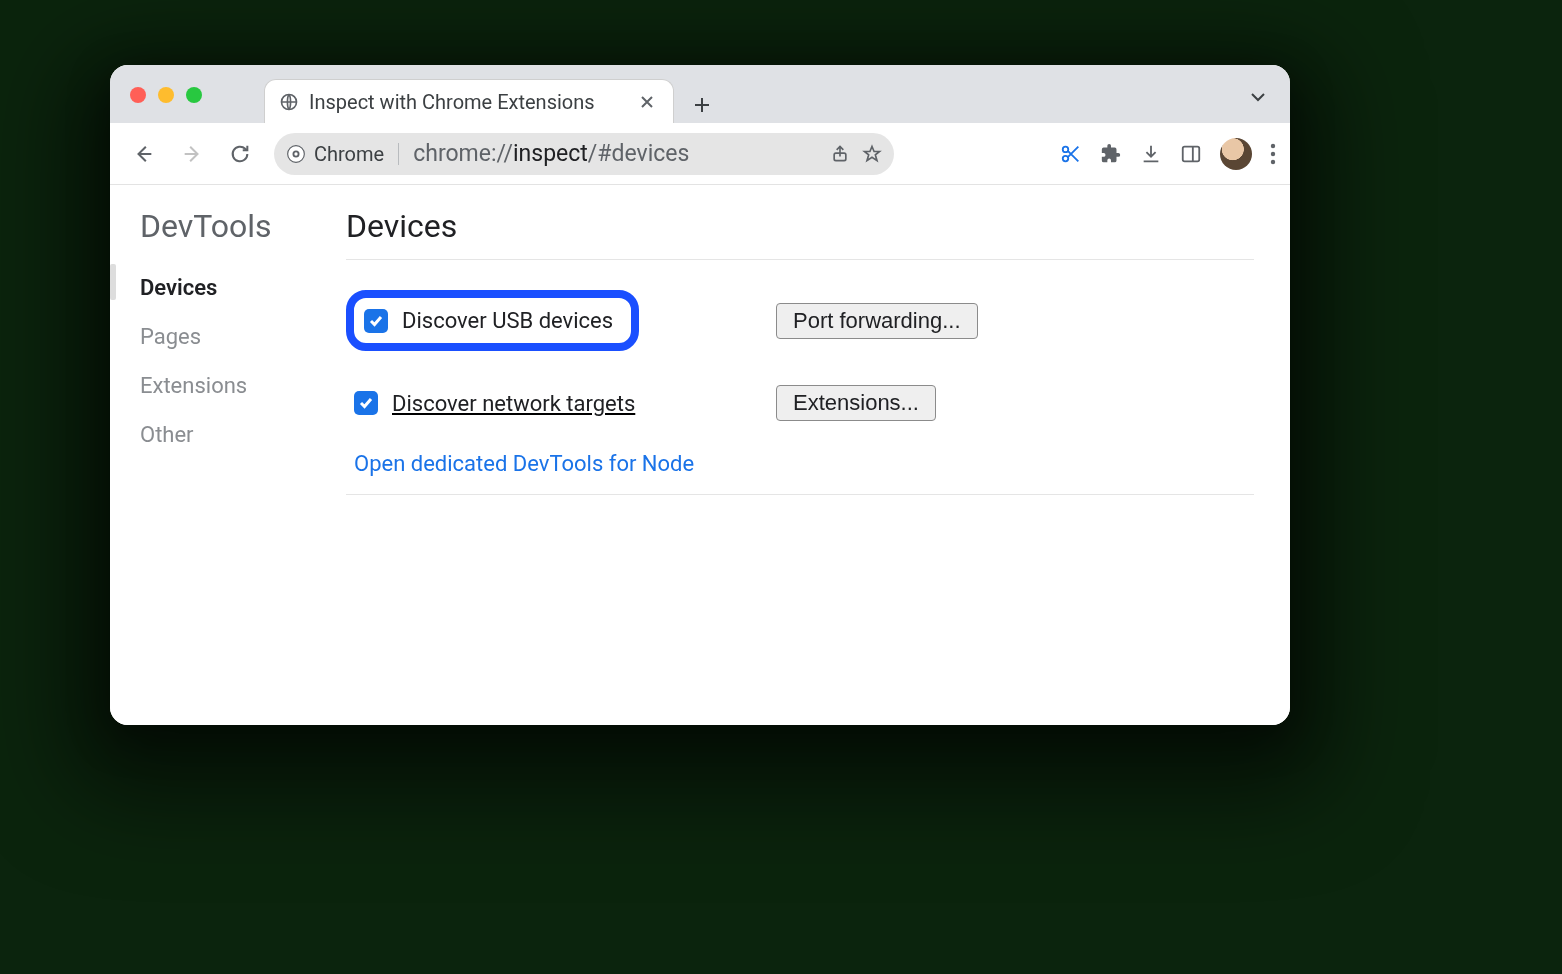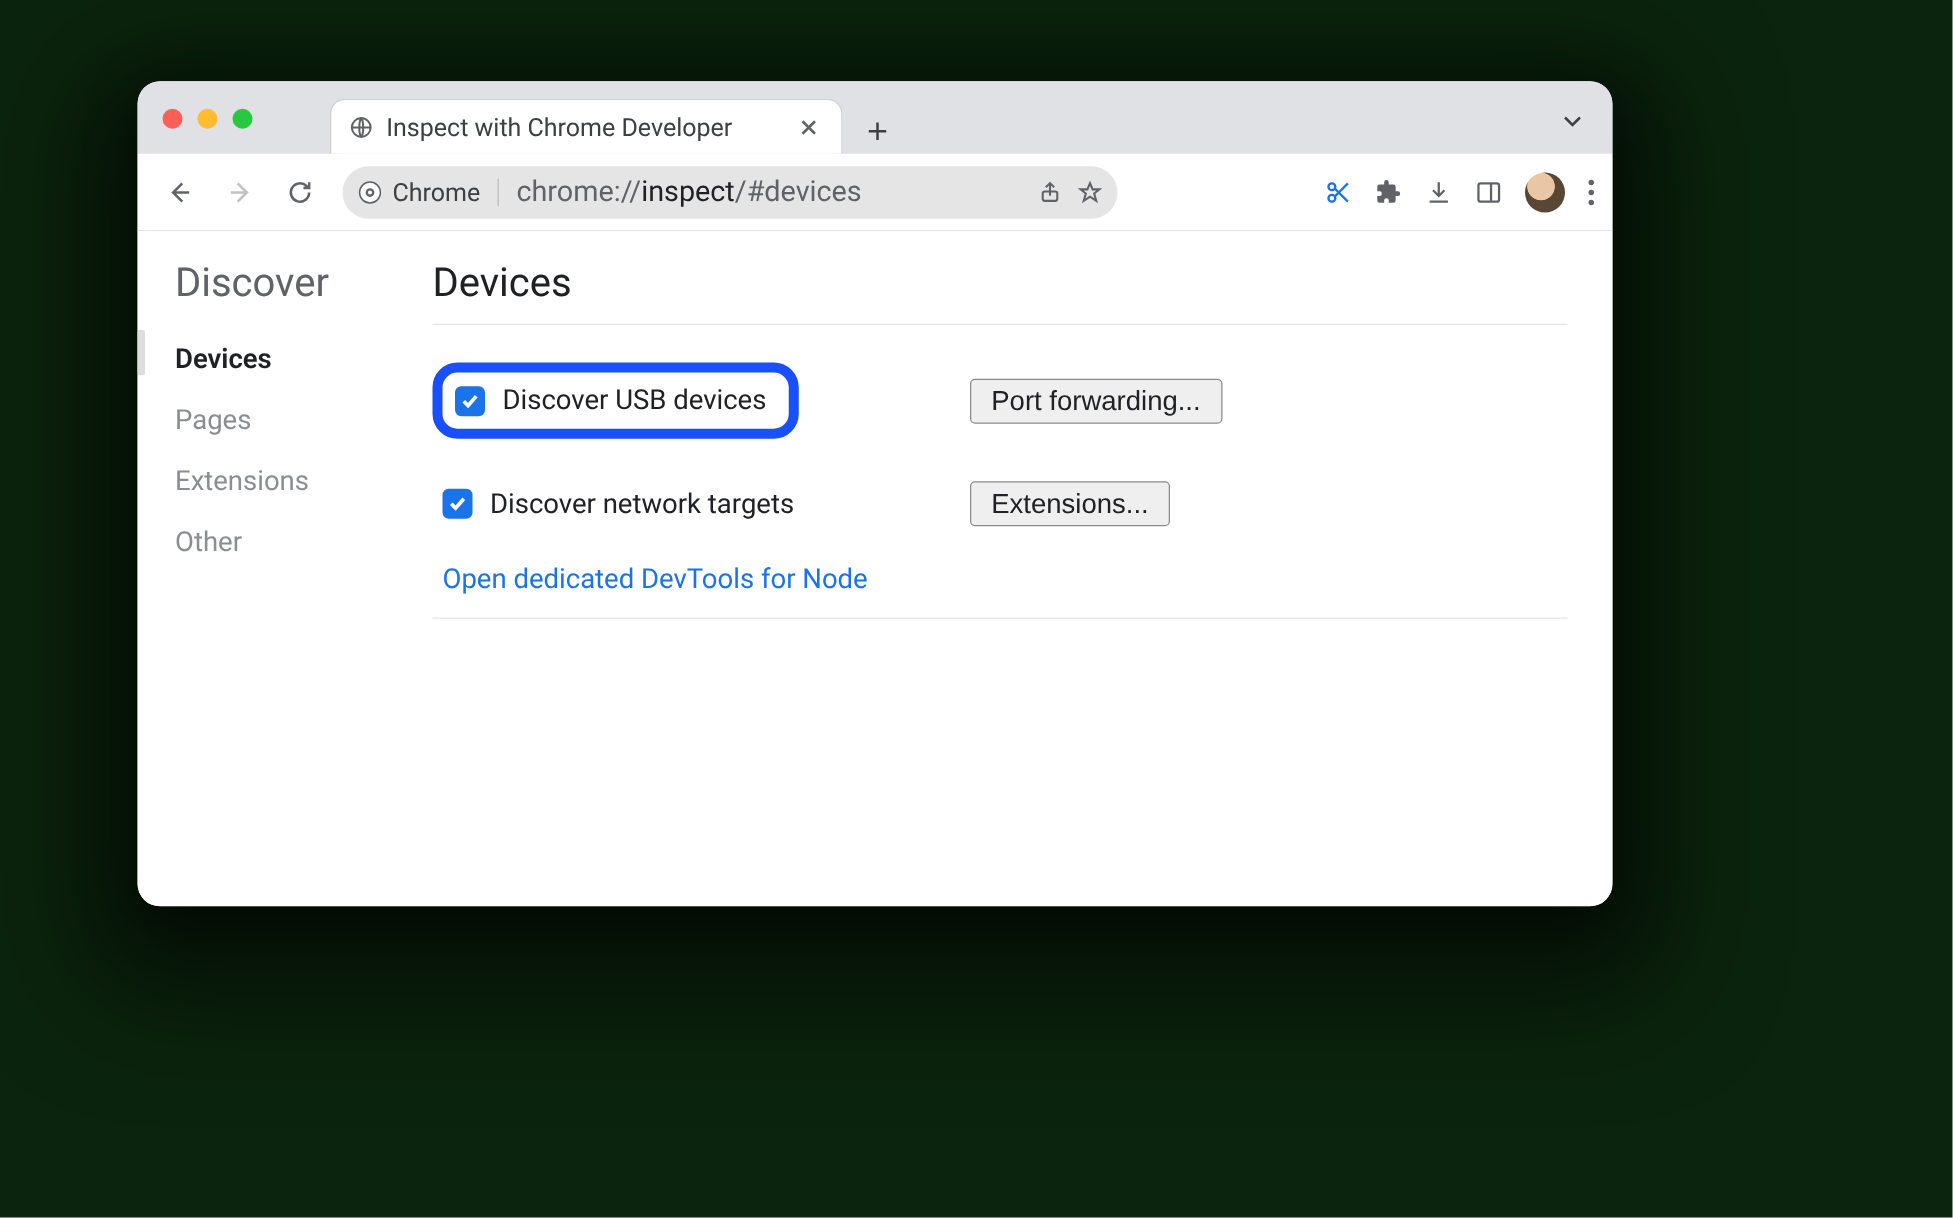--- a/index.html
+++ b/index.html
@@ -146,21 +146,21 @@
   .highlight {
     display:inline-flex; align-items:center; gap:14px;
     border:8px solid #1a4fff; border-radius:20px;
     padding:10px 18px 10px 10px;
   }
   .chk {
     width:24px; height:24px; border-radius:5px; background:#1a73e8;
     display:flex; align-items:center; justify-content:center; color:#fff;
   }
   .optlabel { font-size:22px; color:#202124; }
-  .optrow { display:flex; align-items:center; gap:14px; padding-left:8px; }
+  .optrow { display:flex; align-items:center; gap:14px; padding-left:8px;text-decoration:underline; }
   .btn {
     font-size:22px; color:#202124; background:#efefef; border:1px solid #8b8b8b;
     padding:4px 16px; border-radius:4px;
   }
   .link { color:#1a73e8; font-size:22px; padding:4px 0 18px 8px; display:inline-block; }
   svg { display:block; }
 </style>
 </head>
 <body>
 
@@ -172,21 +172,21 @@
       <div class="dot yellow"></div>
       <div class="dot green"></div>
     </div>
     <div class="tab">
       <span class="favicon">
         <svg width="20" height="20" viewBox="0 0 24 24" fill="none" stroke="#5f6368" stroke-width="2">
             <circle cx="12" cy="12" r="9"></circle>
             <path d="M3 12h18M12 3c2.5 3 2.5 15 0 18M12 3c-2.5 3-2.5 15 0 18"></path>
           </svg>
       </span>
-      <span class="title">Inspect with Chrome Developer</span>
+      <span class="title">Inspect with Chrome Extensions</span>
       <span class="close">
         <svg width="16" height="16" viewBox="0 0 16 16" stroke="#5f6368" stroke-width="2">
             <path d="M3 3l10 10M13 3L3 13"></path>
           </svg>
       </span>
     </div>
     <div class="newtab">
       <svg width="20" height="20" viewBox="0 0 20 20" stroke="#3c4043" stroke-width="2">
           <path d="M10 3v14M3 10h14"></path>
         </svg>
@@ -274,21 +274,21 @@
             <circle cx="3" cy="11" r="2.2"></circle>
             <circle cx="3" cy="19" r="2.2"></circle>
           </svg>
       </span>
     </div>
   </div>
 
   <div class="content">
     <div class="indicator"></div>
     <div class="sidebar">
-      <h1>Discover</h1>
+      <h1>DevTools</h1>
       <div class="nav-item active">Devices</div>
       <div class="nav-item">Pages</div>
       <div class="nav-item">Extensions</div>
       <div class="nav-item">Other</div>
     </div>
     <div class="main">
       <h2>Devices</h2>
       <div class="hr"></div>
 
       <div class="row">

